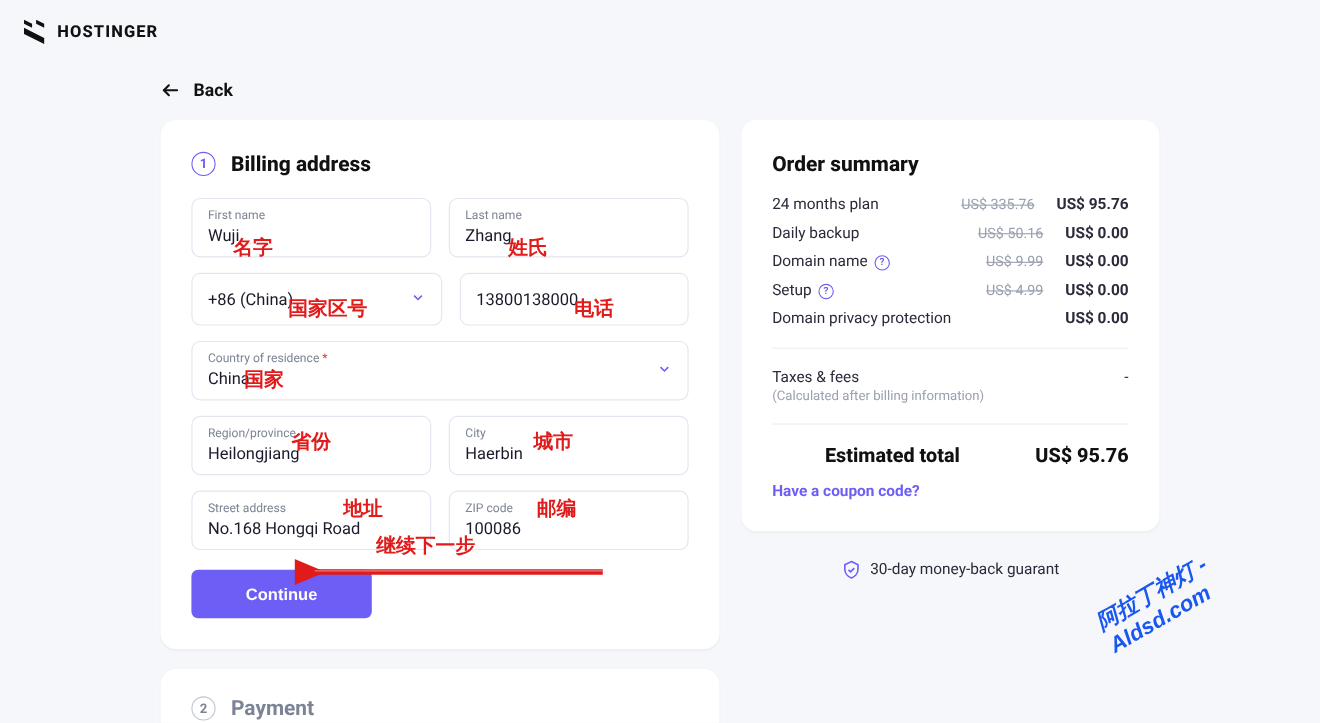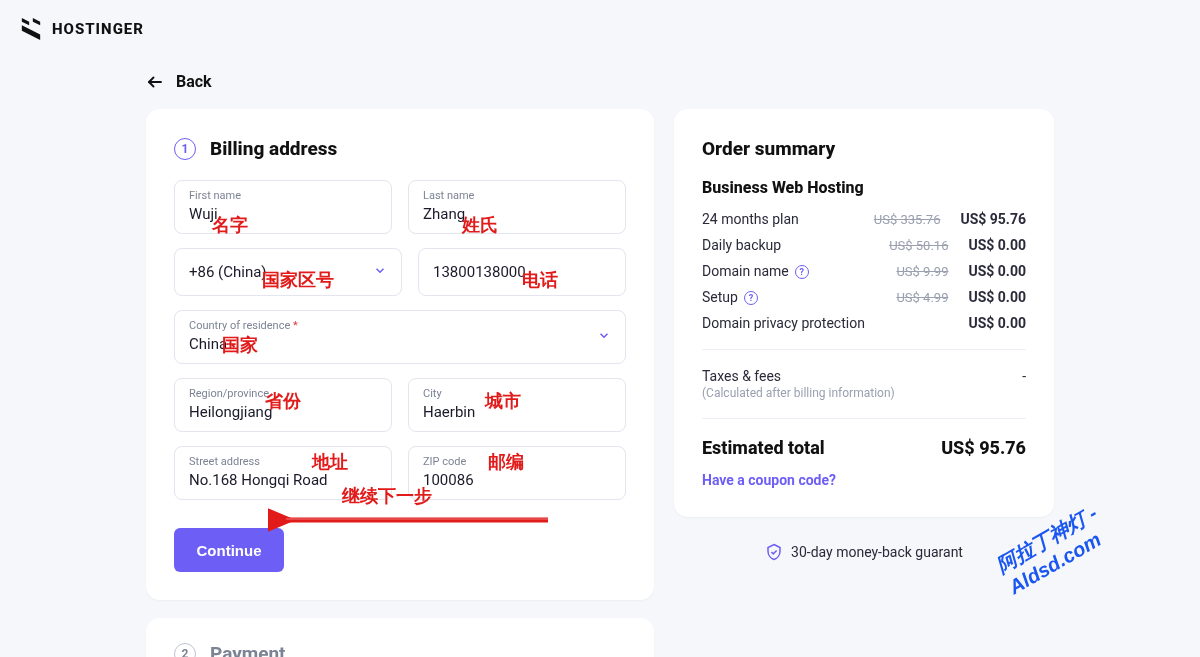--- a/index.html
+++ b/index.html
@@ -18,38 +18,38 @@
 .step-num.muted { border-color: #bfc4d4; color: #7c8394; }
 .section-title h2 { font-size: 19px; font-weight: 800; color: #111; }
 .row { display: flex; gap: 16px; margin-bottom: 14px; }
 .field { border: 1px solid #e3e5ef; border-radius: 8px; padding: 8px 14px 10px 14px; flex: 1; position: relative; }
 .field .lbl { font-size: 11px; color: #7c8394; display: block; margin-bottom: 2px; }
 .field .val { font-size: 15px; color: #1a1a2a; }
 .field .req { color: #e13a3a; }
 .chevron { position: absolute; right: 14px; top: 50%; transform: translateY(-50%); color: #6d5ef5; }
 .chev-svg { width: 14px; height: 14px; }
 .select-field { display: flex; align-items: center; padding: 14px 14px; }
-.continue-btn { margin-top: 14px; width: 110px; height: 44px; background: #6d5ef5; color: #fff; border: none; border-radius: 6px; font-weight: 700; font-size: 15px; cursor: pointer; }
+.continue-btn { margin-top: 4px; width: 164px; height: 44px; background: #6d5ef5; color: #fff; border: none; border-radius: 6px; font-weight: 700; font-size: 15px; cursor: pointer; }
 .payment-card { padding: 24px 28px; }
 .payment-card h2 { color: #7c8394; font-weight: 700; font-size: 19px; }
 .right-col { width: 380px; }
 .summary-card { }
 .summary-card h2 { font-size: 19px; font-weight: 800; margin-bottom: 18px; color: #111; }
 .summary-card h3 { font-size: 16px; font-weight: 800; margin-bottom: 14px; color: #111; }
 .line { display: flex; justify-content: space-between; align-items: center; font-size: 14px; color: #2a2a3a; margin-bottom: 10px; }
 .line .left { display: flex; align-items: flex-end; gap: 6px; }
 .line .right { display: flex; gap: 20px; align-items: baseline; }
 .strike { text-decoration: line-through; color: #9aa0b0; font-size: 13px; }
 .bold { font-weight: 700; }
 .divider { border: none; border-top: 1px solid #ebedf4; margin: 18px 0; }
 .subtotal-head { display: flex; justify-content: space-between; align-items: baseline; margin-bottom: 12px; }
 .subtotal-head h3 { margin-bottom: 0; }
 .green { color: #1fa37a; font-weight: 600; }
 .taxes-note { font-size: 12px; color: #9aa0b0; margin-top: 2px; }
-.est-total { display: flex; justify-content: space-between; font-size: 18px; font-weight: 800; color: #111; margin-top: 6px; }
+.est-total { display: flex; justify-content: space-between; font-size: 18px; font-weight: 800; color: #111; margin-top: 6px; margin-left: 48px; }
 .coupon { color: #6d5ef5; font-weight: 700; font-size: 14px; margin-top: 14px; display: inline-block; cursor: pointer; }
 .guarantee { display: flex; align-items: center; justify-content: center; gap: 8px; margin-top: 26px; font-size: 14px; color: #2a2a3a; }
 .shield-svg { width: 18px; height: 18px; color: #6d5ef5; }
 .info-circ { width: 14px; height: 14px; border: 1.2px solid #6d5ef5; border-radius: 50%; display: inline-flex; align-items: center; justify-content: center; font-size: 9px; color: #6d5ef5; font-weight: 700; }
 
 .anno { position: absolute; color: #e11a1a; font-weight: 700; font-family: "SimSun", serif; font-size: 18px; pointer-events: none; z-index: 50; }
 .anno.blue { color: #1a57f0; transform: rotate(-30deg); font-family: -apple-system, sans-serif; font-style: italic; }
 .arrow-anno { position: absolute; z-index: 49; pointer-events: none; }
 </style>
 </head>
@@ -142,21 +142,20 @@
       <div class="section-title" style="margin-bottom:0">
         <span class="step-num muted">2</span>
         <h2>Payment</h2>
       </div>
     </div>
   </div>
 
   <div class="right-col">
     <div class="card summary-card">
       <h2>Order summary</h2>
-      <h3>Business Web Hosting</h3>
       <div id="summary-lines">
           <div class="line">
             <span class="left">
               <span>24 months plan</span>
             </span>
             <span class="right">
               <span class="strike">US$ 335.76</span>
               <span class="bold">US$ 95.76</span>
             </span>
           </div>

